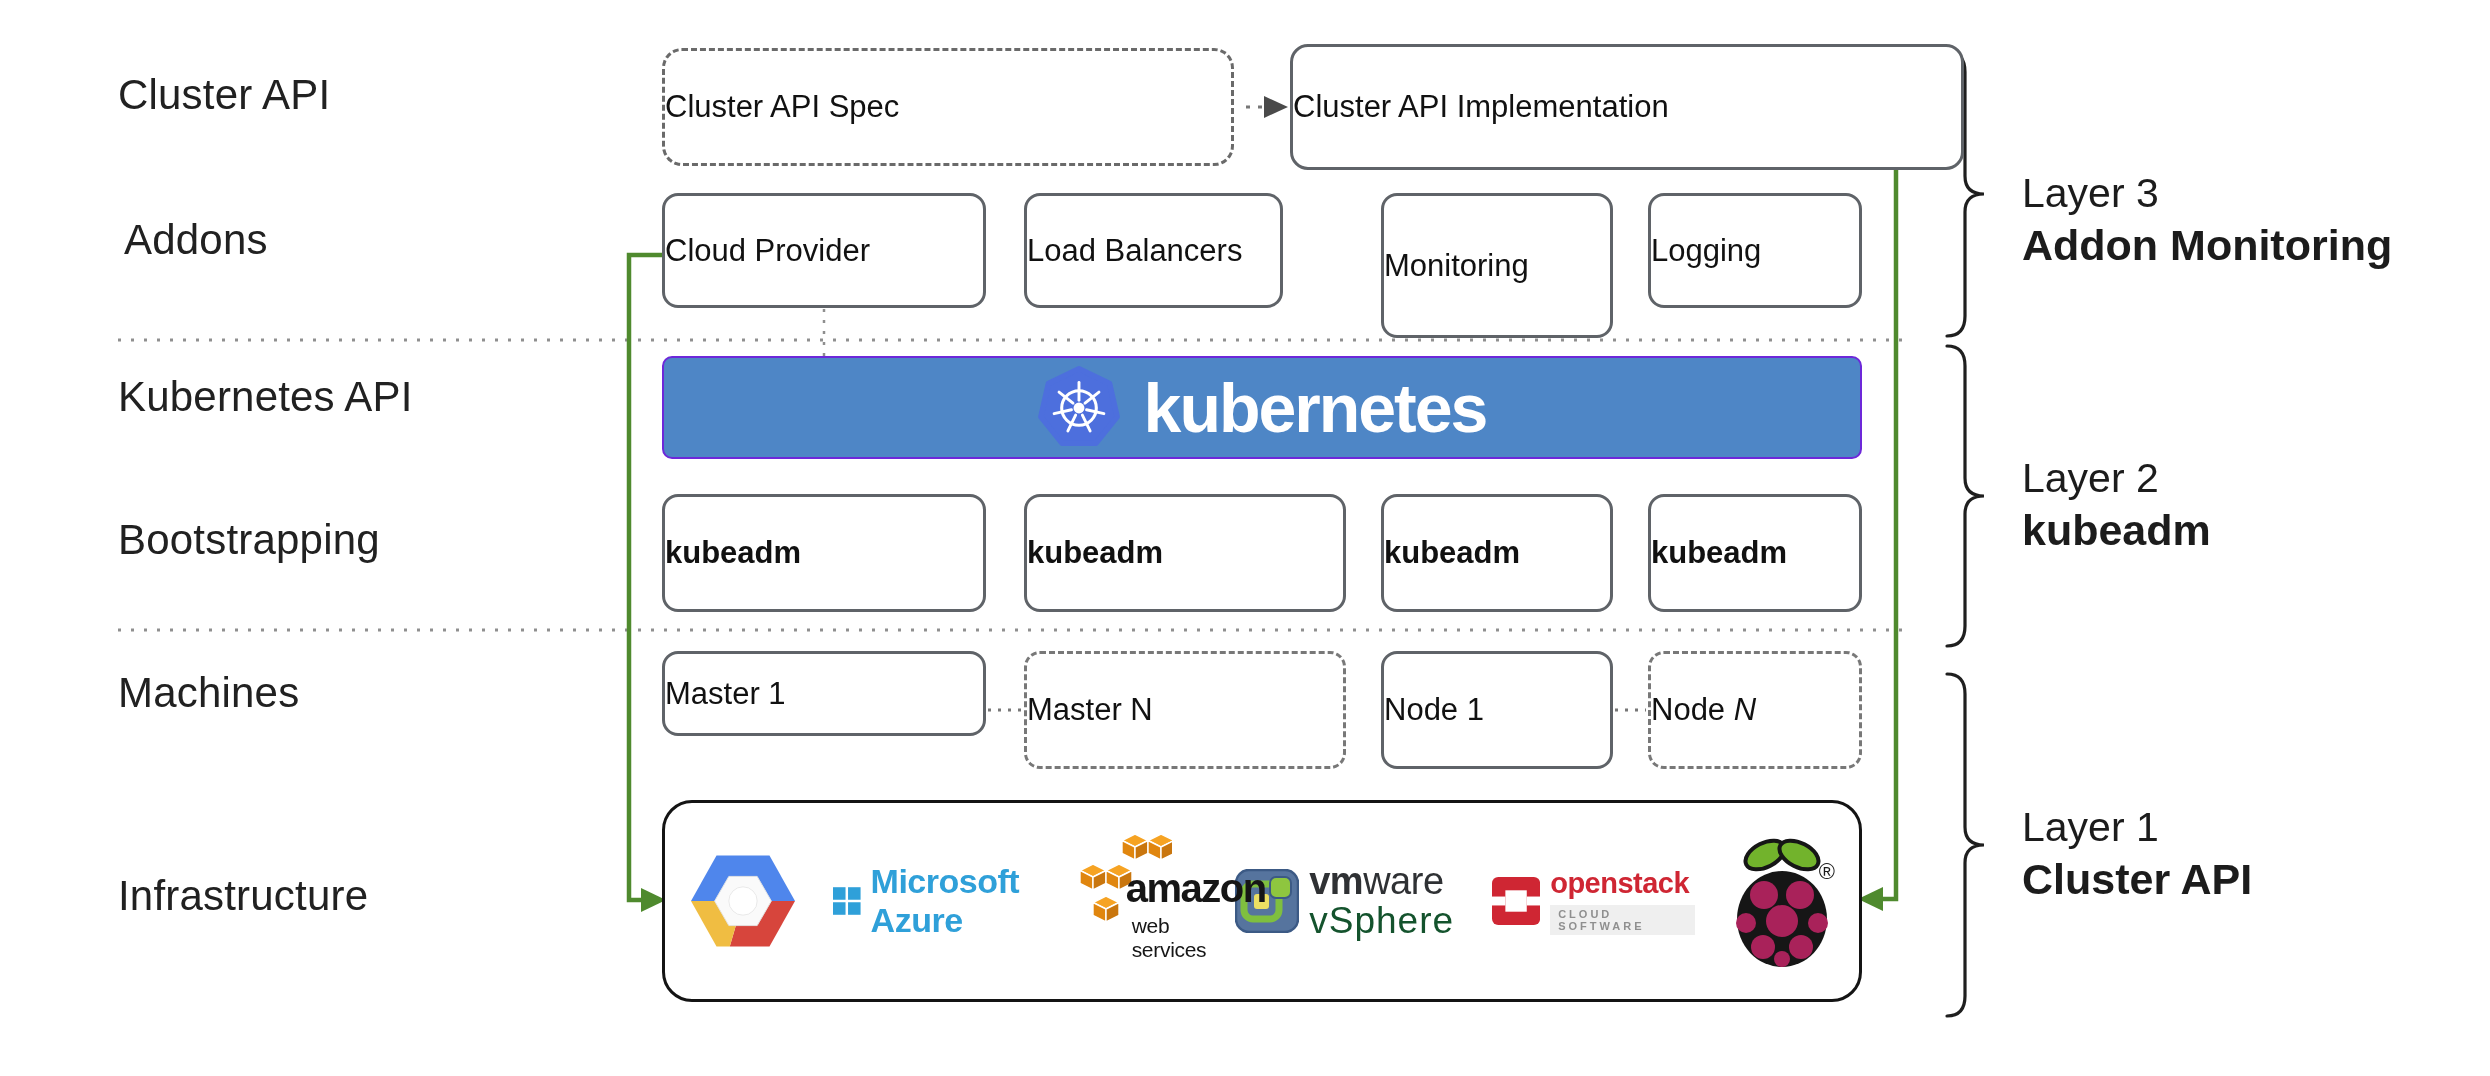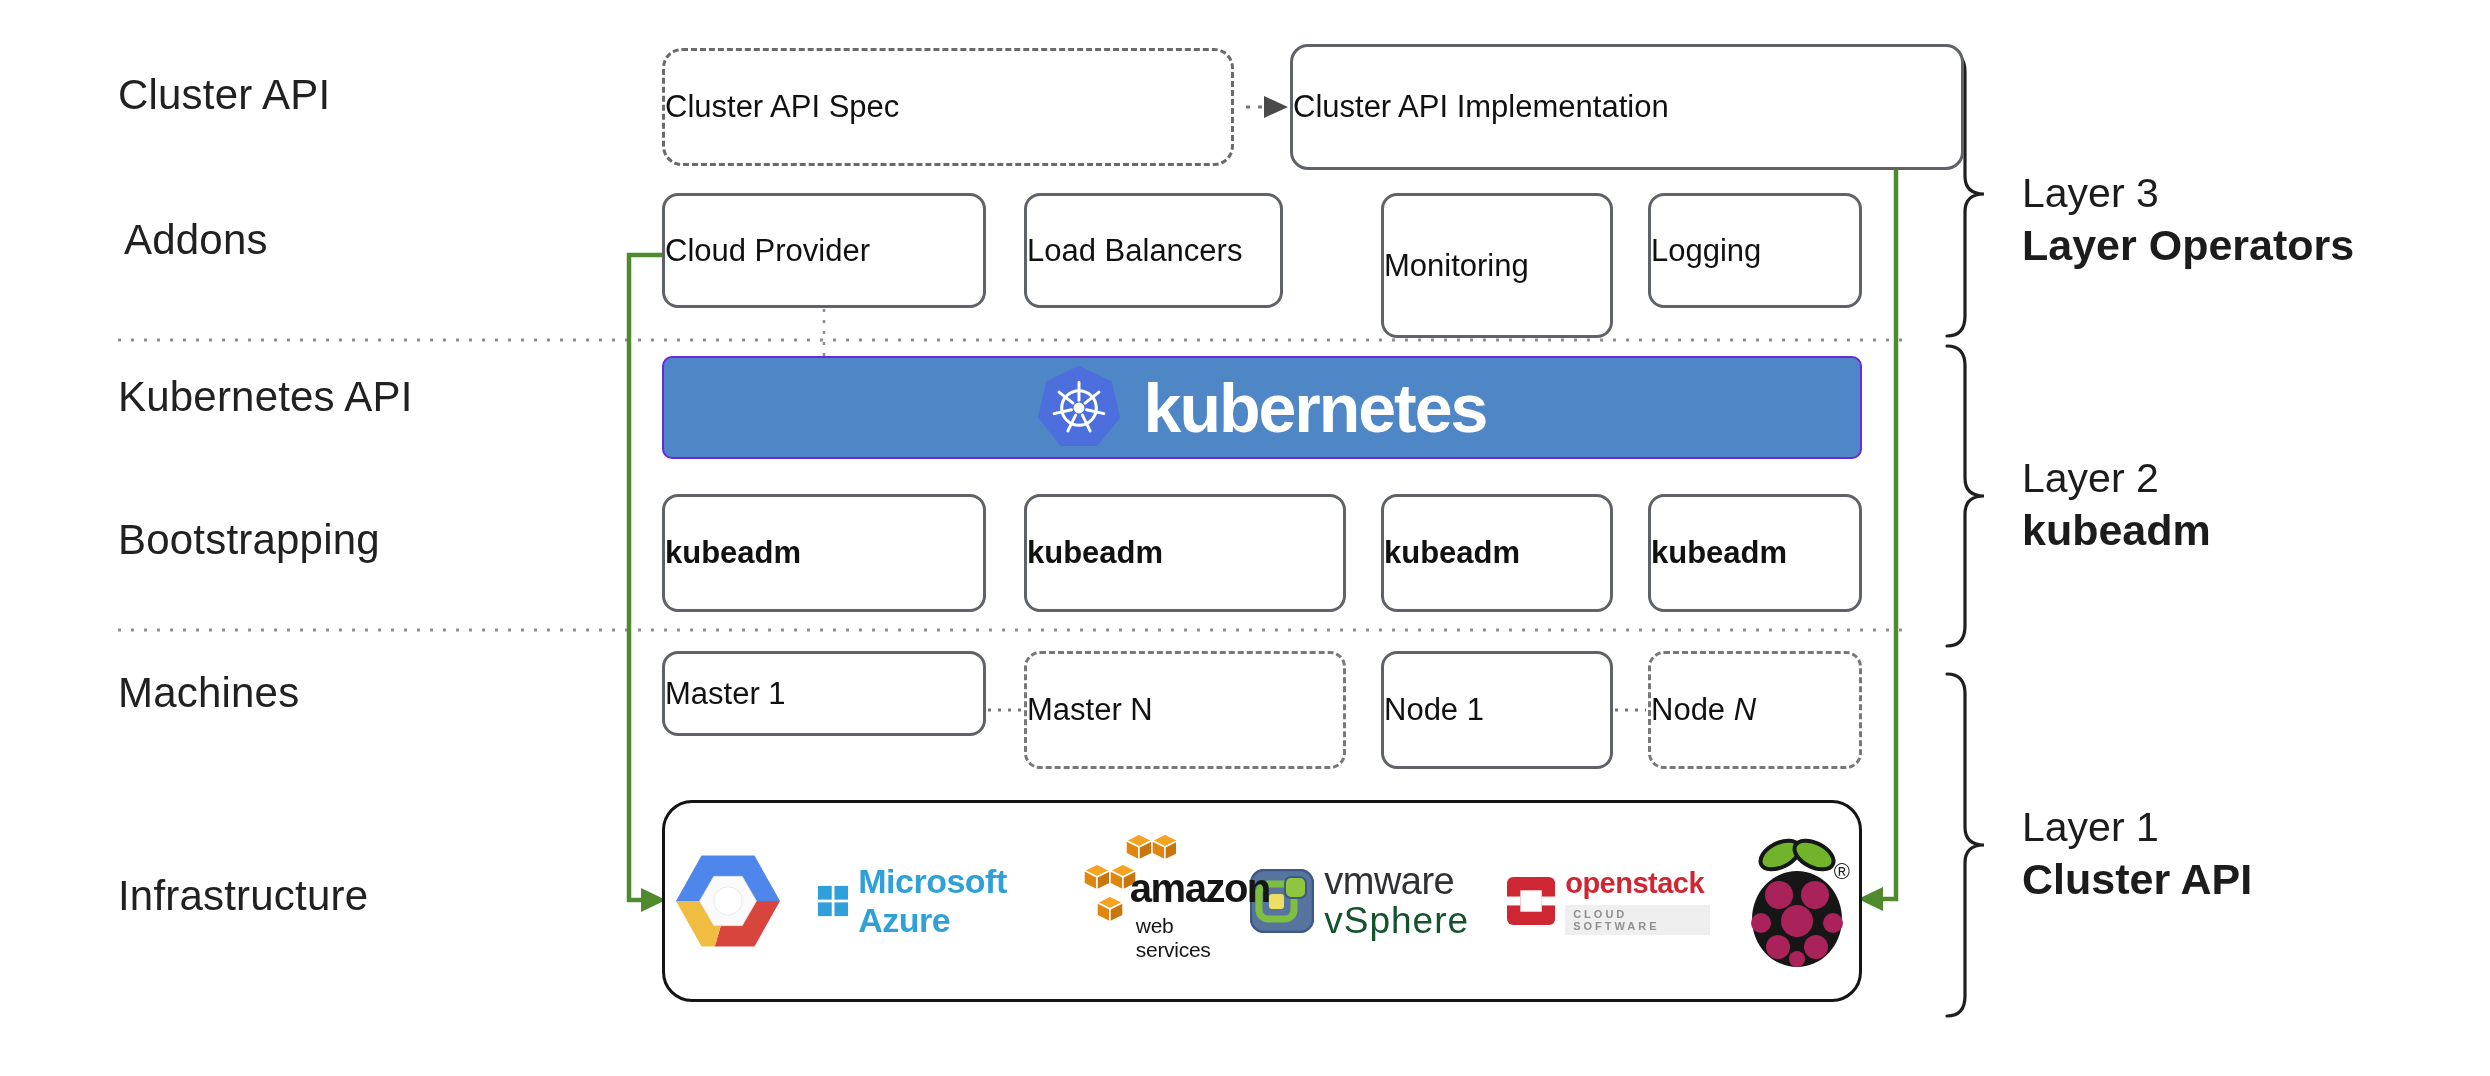--- a/index.html
+++ b/index.html
@@ -20,30 +20,30 @@
   .box.dash-big{border:3px dashed #6a6a6a;border-radius:20px}
   .box.dash-small{border:3px dashed #787878}
   .box.bold{font-weight:700}
 
   .k8s-bar{position:absolute;left:662px;top:356px;width:1200px;height:103px;background:var(--k8s-bar);
            border:2px solid #6d28d9;border-radius:10px;display:flex;align-items:center;justify-content:center;gap:24px;z-index:2}
   .k8s-text{font-size:68px;font-weight:700;color:#fff;letter-spacing:-2px}
 
   .infra-box{position:absolute;left:662px;top:800px;width:1200px;height:202px;background:#fff;
              border:3px solid #141414;border-radius:30px;display:flex;align-items:center;justify-content:center;
-             gap:38px;padding:0 11px;z-index:2}
+             gap:38px;padding:0 26px;z-index:2}
   .logo{display:flex;align-items:center;gap:10px}
   .azure-text{font-size:34px;font-weight:600;color:var(--azure);letter-spacing:-.5px}
   .aws{position:relative;width:168px;height:134px}
   .aws svg{position:absolute;left:0;top:0}
   .aws-text{position:absolute;left:46px;top:32px;font-size:40px;font-weight:800;letter-spacing:-1.5px;color:#161616}
   .aws-sub{position:absolute;left:52px;top:80px;font-size:21px;color:#161616;letter-spacing:-.3px}
   .vm-col{display:flex;flex-direction:column;line-height:1.05}
   .vm-text{font-size:38px;color:#2f3134;letter-spacing:-.5px}
-  .vm-text b{font-weight:400}
+  .vm-text b{font-weight:700}
   .vm-sub{font-size:37px;font-weight:300;color:#14532d;letter-spacing:1px}
   .os-col{display:flex;flex-direction:column;align-items:flex-start;gap:5px}
   .os-text{font-size:29px;font-weight:700;color:var(--openstack-red);letter-spacing:-.5px}
   .os-sub{font-size:11px;color:#8f8f8f;background:#efefef;padding:3px 8px;letter-spacing:3px;font-weight:700}
   .rasp-wrap{position:relative;width:112px;height:140px}
   .rasp-reg{position:absolute;right:-2px;top:28px;font-size:22px;color:#1b1b1b}
 
   .layer-label{position:absolute;left:2022px;font-size:41px;line-height:52px;color:#1c1c1c;white-space:nowrap;z-index:3}
   .layer-label .l2{font-weight:700;font-size:43px}
 </style>
@@ -244,21 +244,21 @@
           <circle cx="68" cy="116" r="12"></circle>
           <circle cx="49" cy="128" r="8"></circle>
         </g>
       </svg>
       <span class="rasp-reg">®</span>
     </div>
   </div>
 
   <div class="layer-label" style="top:167px">
     <div class="l1">Layer 3</div>
-    <div class="l2">Layer Operators</div>
+    <div class="l2">Addon Monitoring</div>
   </div>
   <div class="layer-label" style="top:452px">
     <div class="l1">Layer 2</div>
     <div class="l2">kubeadm</div>
   </div>
   <div class="layer-label" style="top:801px">
     <div class="l1">Layer 1</div>
     <div class="l2">Cluster API</div>
   </div>
 

